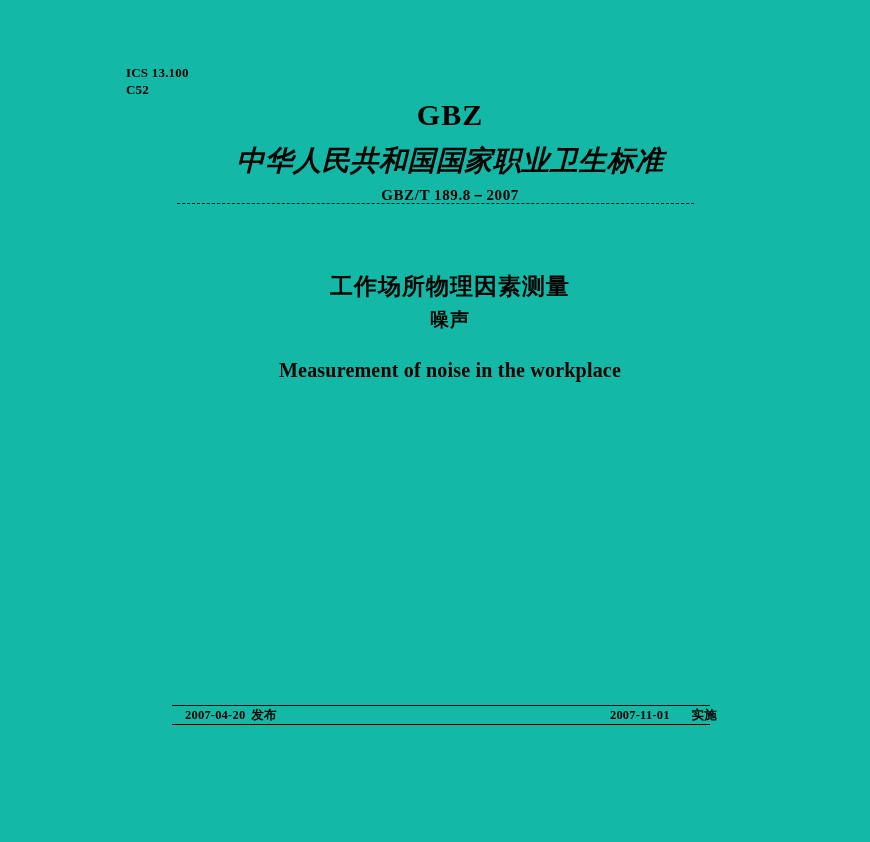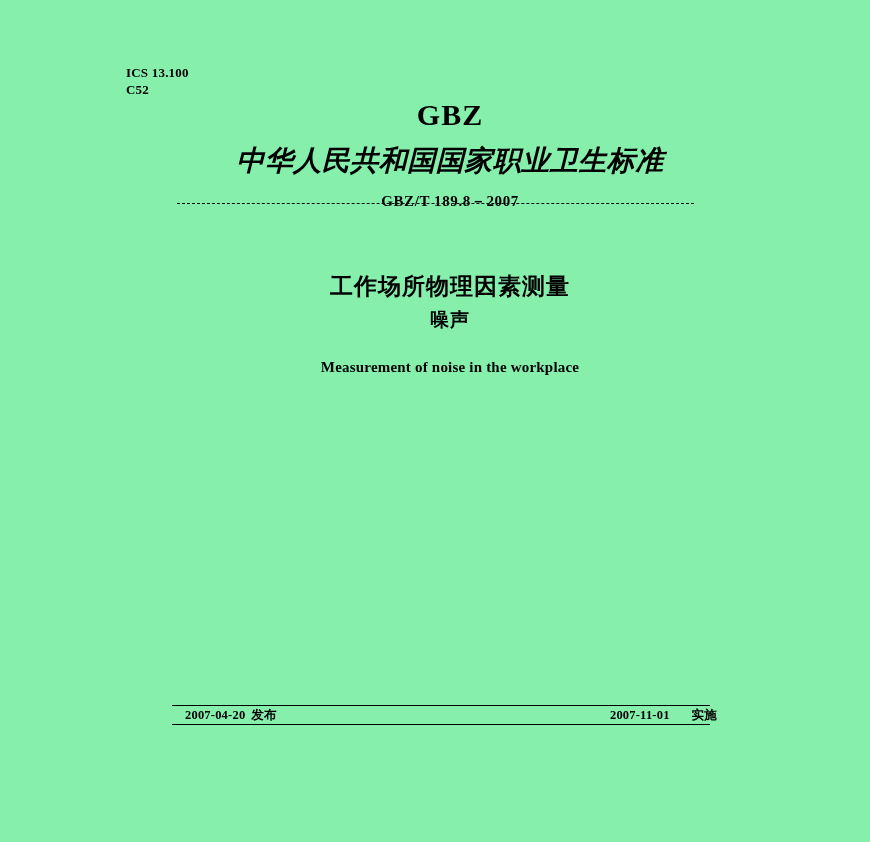--- a/index.html
+++ b/index.html
@@ -11,21 +11,21 @@
     width: 870px;
     height: 842px;
     font-family: "Liberation Serif", serif;
     color: #000000;
     overflow: hidden;
   }
   .page {
     position: relative;
     width: 870px;
     height: 842px;
-    background: #86efac;
+    background: #14b8a6;
   }
 
   
   .classification {
     position: absolute;
     left: 126px;
     top: 64px;
     font-family: "Liberation Serif", serif;
     font-weight: bold;
     font-size: 13px;
@@ -58,21 +58,21 @@
     line-height: 34px;
     letter-spacing: 0.5px;
     margin-top: 12px;
     font-style: italic;
   }
   .std-number {
     font-family: "Liberation Serif", serif;
     font-weight: bold;
     font-size: 15px;
     letter-spacing: 0.6px;
-    margin-top: 14px;
+    margin-top: 8px;
   }
 
   
   .dashed-rule {
     position: absolute;
     left: 177px;
     top: 203px;
     width: 517px;
     height: 0;
     border-top: 1px dashed #111111;
@@ -98,21 +98,21 @@
     font-family: "DejaVu Sans", sans-serif;
     font-weight: bold;
     font-size: 19px;
     line-height: 28px;
     letter-spacing: 1px;
     margin-top: 4px;
   }
   .title-en {
     font-family: "Liberation Serif", serif;
     font-weight: bold;
-    font-size: 15px;
+    font-size: 20px;
     letter-spacing: 0.2px;
     margin-top: 26px;
     text-align: center;
   }
 
   
   .footer-rule-top {
     position: absolute;
     left: 172px;
     top: 705px;

